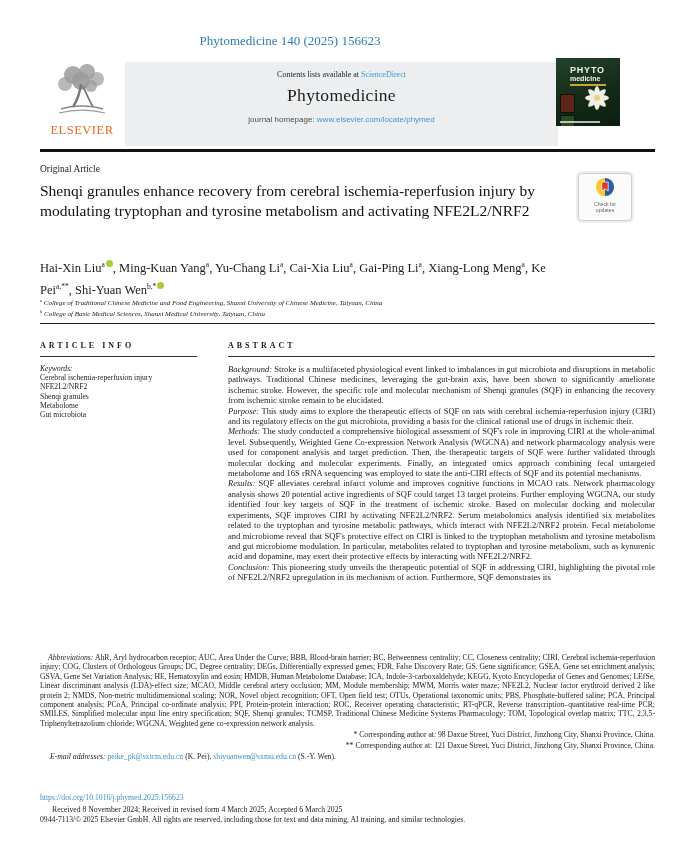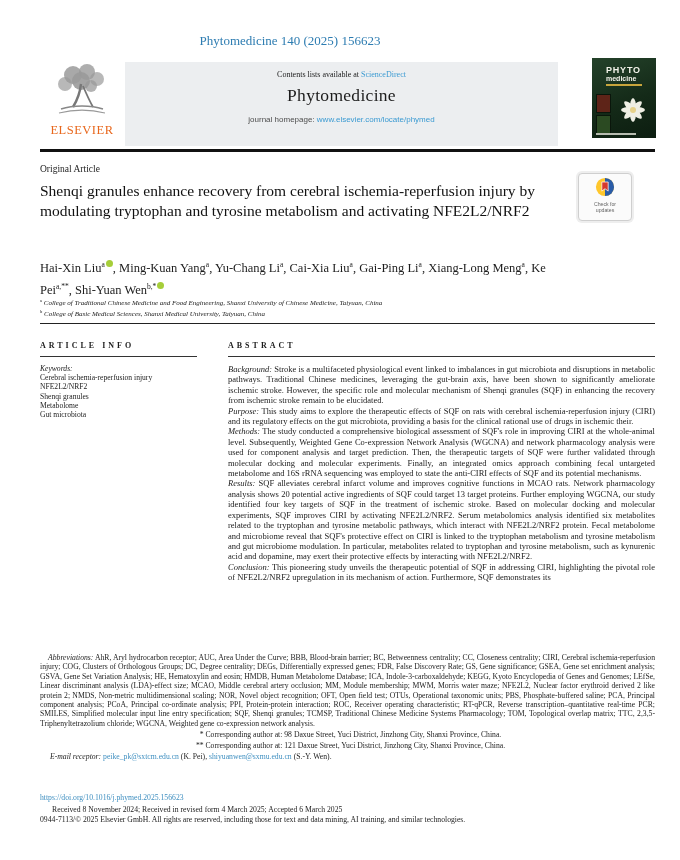--- a/index.html
+++ b/index.html
@@ -17,21 +17,21 @@
   .elsevier-word{font-size:12.5px;color:#e8671c;letter-spacing:.5px;margin-top:1px;}
   .banner-center{position:absolute;left:85px;top:0;width:433px;height:84px;
                  background:#eceef0;text-align:center;}
   .contents-line{font-size:8px;margin-top:8px;}
   .journal-name{font-size:17.5px;margin-top:6px;letter-spacing:.3px;}
   .homepage-line{font-family:"Liberation Sans",sans-serif;font-size:8px;color:#4d4d4d;margin-top:9px;}
   .lnk{color:#3a9ad2;text-decoration:none;cursor:pointer;}
   .lnk-dark{color:#3f8fc0;text-decoration:none;cursor:pointer;}
 
   
-  .cover{position:absolute;left:552px;top:-4px;width:64px;height:80px;
+  .cover{position:absolute;left:516px;top:-4px;width:64px;height:68px;
          background:linear-gradient(160deg,#24422a 0%,#142a18 55%,#0c1d10 100%);
          font-family:"Liberation Sans",sans-serif;overflow:hidden;}
   .cover-title1{color:#f3f3ea;font-weight:bold;font-size:9px;letter-spacing:.8px;margin:7px 0 0 14px;}
   .cover-title2{color:#f3f3ea;font-weight:bold;font-size:7px;margin:0 0 0 14px;}
   .cover-subline{width:36px;height:2px;background:#c8a53c;margin:2px 0 0 14px;}
   .cover-thumbs{position:absolute;left:4px;top:36px;width:13px;}
   .cover-thumb1{width:13px;height:17px;background:#5e2418;border:1px solid #0a160b;margin-bottom:2px;}
   .cover-thumb2{width:13px;height:17px;background:#2b4a22;border:1px solid #0a160b;}
   .cover-flower{position:absolute;right:2px;bottom:5px;}
   .cover-footline{position:absolute;left:4px;bottom:3px;width:40px;height:2px;background:rgba(240,240,230,.75);}
@@ -67,21 +67,21 @@
   .abstract{position:absolute;left:228px;top:364px;width:427px;font-size:8.5px;line-height:10.4px;
             text-align:justify;}
   .abstract p{margin:0;}
   .abstract .plabel{font-style:italic;}
 
   
   .footnotes{position:absolute;left:40px;top:653px;width:615px;font-size:7.7px;line-height:9.4px;
              text-align:justify;color:#1c1c1c;}
   .footnotes .flabel{font-style:italic;}
   .abbrev{text-indent:8px;margin:0;}
-  .corr{margin:1.5px 0 0 6px;text-align:center;}
+  .corr{margin:1.5px 0 0 6px;text-align:right;}
   .emails{margin:1.5px 0 0 10px;text-align:left;}
   .doi-line{position:absolute;left:40px;top:793px;font-size:7.7px;}
   .received{position:absolute;left:52px;top:805px;font-size:7.7px;}
   .copyright{position:absolute;left:40px;top:815px;font-size:7.7px;}
 </style>
 </head>
 <body>
 
 <div class="page">
 
@@ -179,20 +179,20 @@
     <p><span class="plabel">Purpose:</span><span> This study aims to explore the therapeutic effects of SQF on rats with cerebral ischemia-reperfusion injury (CIRI) and its regulatory effects on the gut microbiota, providing a basis for the clinical rational use of drugs in ischemic their.</span></p>
     <p><span class="plabel">Methods:</span><span> The study conducted a comprehensive biological assessment of SQF's role in improving CIRI at the whole-animal level. Subsequently, Weighted Gene Co-expression Network Analysis (WGCNA) and network pharmacology analysis were used for component analysis and target prediction. Then, the therapeutic targets of SQF were further validated through molecular docking and molecular experiments. Finally, an integrated omics approach combining fecal untargeted metabolome and 16S rRNA sequencing was employed to state the anti-CIRI effects of SQF and its potential mechanisms.</span></p>
     <p><span class="plabel">Results:</span><span> SQF alleviates cerebral infarct volume and improves cognitive functions in MCAO rats. Network pharmacology analysis shows 20 potential active ingredients of SQF could target 13 target proteins. Further employing WGCNA, our study identified four key targets of SQF in the treatment of ischemic stroke. Based on molecular docking and molecular experiments, SQF improves CIRI by activating NFE2L2/NRF2. Serum metabolomics analysis identified six metabolites related to the tryptophan and tyrosine metabolic pathways, which interact with NFE2L2/NRF2 protein. Fecal metabolome and microbiome reveal that SQF's protective effect on CIRI is linked to the tryptophan metabolism and tyrosine metabolism and gut microbiome modulation. In particular, metabolites related to tryptophan and tyrosine metabolism, such as kynurenic acid and dopamine, may exert their protective effects by interacting with NFE2L2/NRF2.</span></p>
     <p><span class="plabel">Conclusion:</span><span> This pioneering study unveils the therapeutic potential of SQF in addressing CIRI, highlighting the pivotal role of NFE2L2/NRF2 upregulation in its mechanism of action. Furthermore, SQF demonstrates its</span></p>
   </div>
 
   <div class="footnotes">
     <p class="abbrev"><span class="flabel">Abbreviations:</span><span> AhR, Aryl hydrocarbon receptor; AUC, Area Under the Curve; BBB, Blood-brain barrier; BC, Betweenness centrality; CC, Closeness centrality; CIRI, Cerebral ischemia-reperfusion injury; COG, Clusters of Orthologous Groups; DC, Degree centrality; DEGs, Differentially expressed genes; FDR, False Discovery Rate; GS, Gene significance; GSEA, Gene set enrichment analysis; GSVA, Gene Set Variation Analysis; HE, Hematoxylin and eosin; HMDB, Human Metabolome Database; ICA, Indole-3-carboxaldehyde; KEGG, Kyoto Encyclopedia of Genes and Genomes; LEfSe, Linear discriminant analysis (LDA)-effect size; MCAO, Middle cerebral artery occlusion; MM, Module membership; MWM, Morris water maze; NFE2L2, Nuclear factor erythroid derived 2 like protein 2; NMDS, Non-metric multidimensional scaling; NOR, Novel object recognition; OFT, Open field test; OTUs, Operational taxonomic units; PBS, Phosphate-buffered saline; PCA, Principal component analysis; PCoA, Principal co-ordinate analysis; PPI, Protein-protein interaction; ROC, Receiver operating characteristic; RT-qPCR, Reverse transcription–quantitative real-time PCR; SMILES, Simplified molecular input line entry specification; SQF, Shenqi granules; TCMSP, Traditional Chinese Medicine Systems Pharmacology; TOM, Topological overlap matrix; TTC, 2,3,5-Triphenyltetrazolium chloride; WGCNA, Weighted gene co-expression network analysis.</span></p>
     <div class="corr">* Corresponding author at: 98 Daxue Street, Yuci District, Jinzhong City, Shanxi Province, China.</div>
     <div class="corr">** Corresponding author at: 121 Daxue Street, Yuci District, Jinzhong City, Shanxi Province, China.</div>
-    <div class="emails"><span class="flabel">E-mail receptor:</span> <span class="lnk-dark">peike_pk@sxtcm.edu.cn</span><span> (K. Pei), </span><span class="lnk-dark">shiyuanwen@sxmu.edu.cn</span><span> (S.-Y. Wen).</span></div>
+    <div class="emails"><span class="flabel">E-mail addresses:</span> <span class="lnk-dark">peike_pk@sxtcm.edu.cn</span><span> (K. Pei), </span><span class="lnk-dark">shiyuanwen@sxmu.edu.cn</span><span> (S.-Y. Wen).</span></div>
   </div>
 
   <div class="doi-line"><span class="lnk-dark">https://doi.org/10.1016/j.phymed.2025.156623</span></div>
   <div class="received">Received 8 November 2024; Received in revised form 4 March 2025; Accepted 6 March 2025</div>
   <div class="copyright">0944-7113/© 2025 Elsevier GmbH. All rights are reserved, including those for text and data mining, AI training, and similar technologies.</div>
 
 </div>
 
 </body></html>

